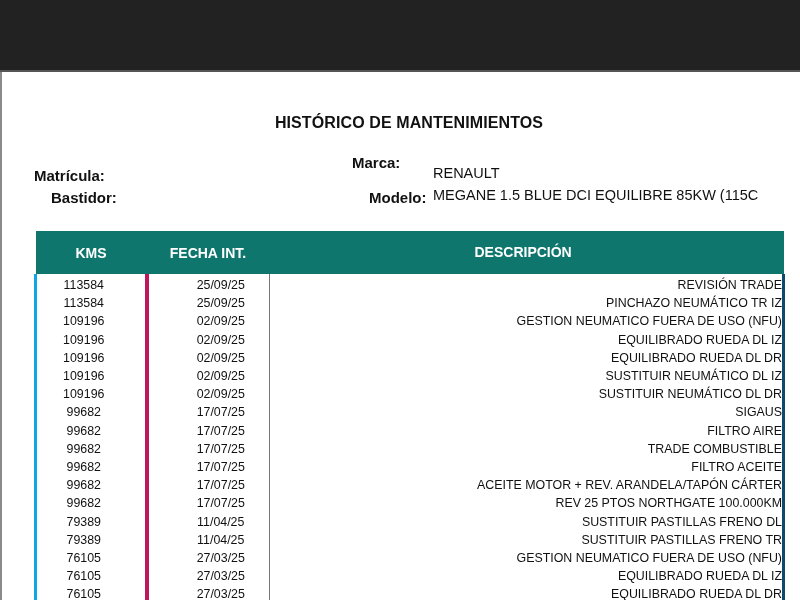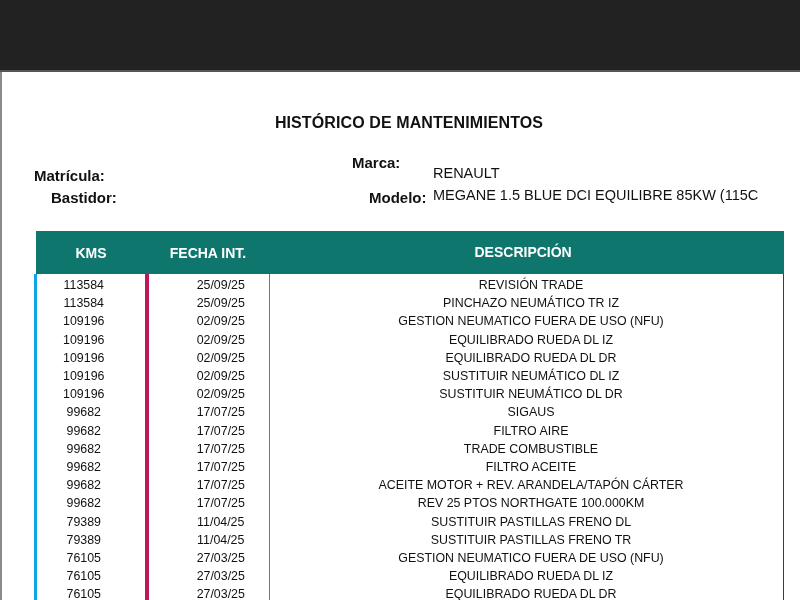--- a/index.html
+++ b/index.html
@@ -80,21 +80,21 @@
     tbody td {
       font-size: 12.4px;
       height: 18.2px;
       padding: 0;
       line-height: 18.2px;
       white-space: nowrap;
       overflow: hidden;
     }
     tbody td.c-kms { text-align: center; border-left: 3px solid #0ea5e9; padding-right: 14px; }
     tbody td.c-date { text-align: center; border-left: 4px solid #be185d; padding-left: 24px; }
-    tbody td.c-desc { text-align: center; border-left: 1px solid #777; padding-left: 9px; border-right: 1px solid #0c4a6e; }
+    tbody td.c-desc { text-align: right; border-left: 1px solid #777; padding-left: 9px; border-right: 3px solid #0c4a6e; }
     tbody tr:first-child td { padding-top: 2px; }
     col.kms { width: 111px; }
     col.date { width: 123px; }
     col.desc { width: 514px; }
   </style>
 </head>
 <body>
 
 <div class="topbar"></div>
 <div class="page"></div>

